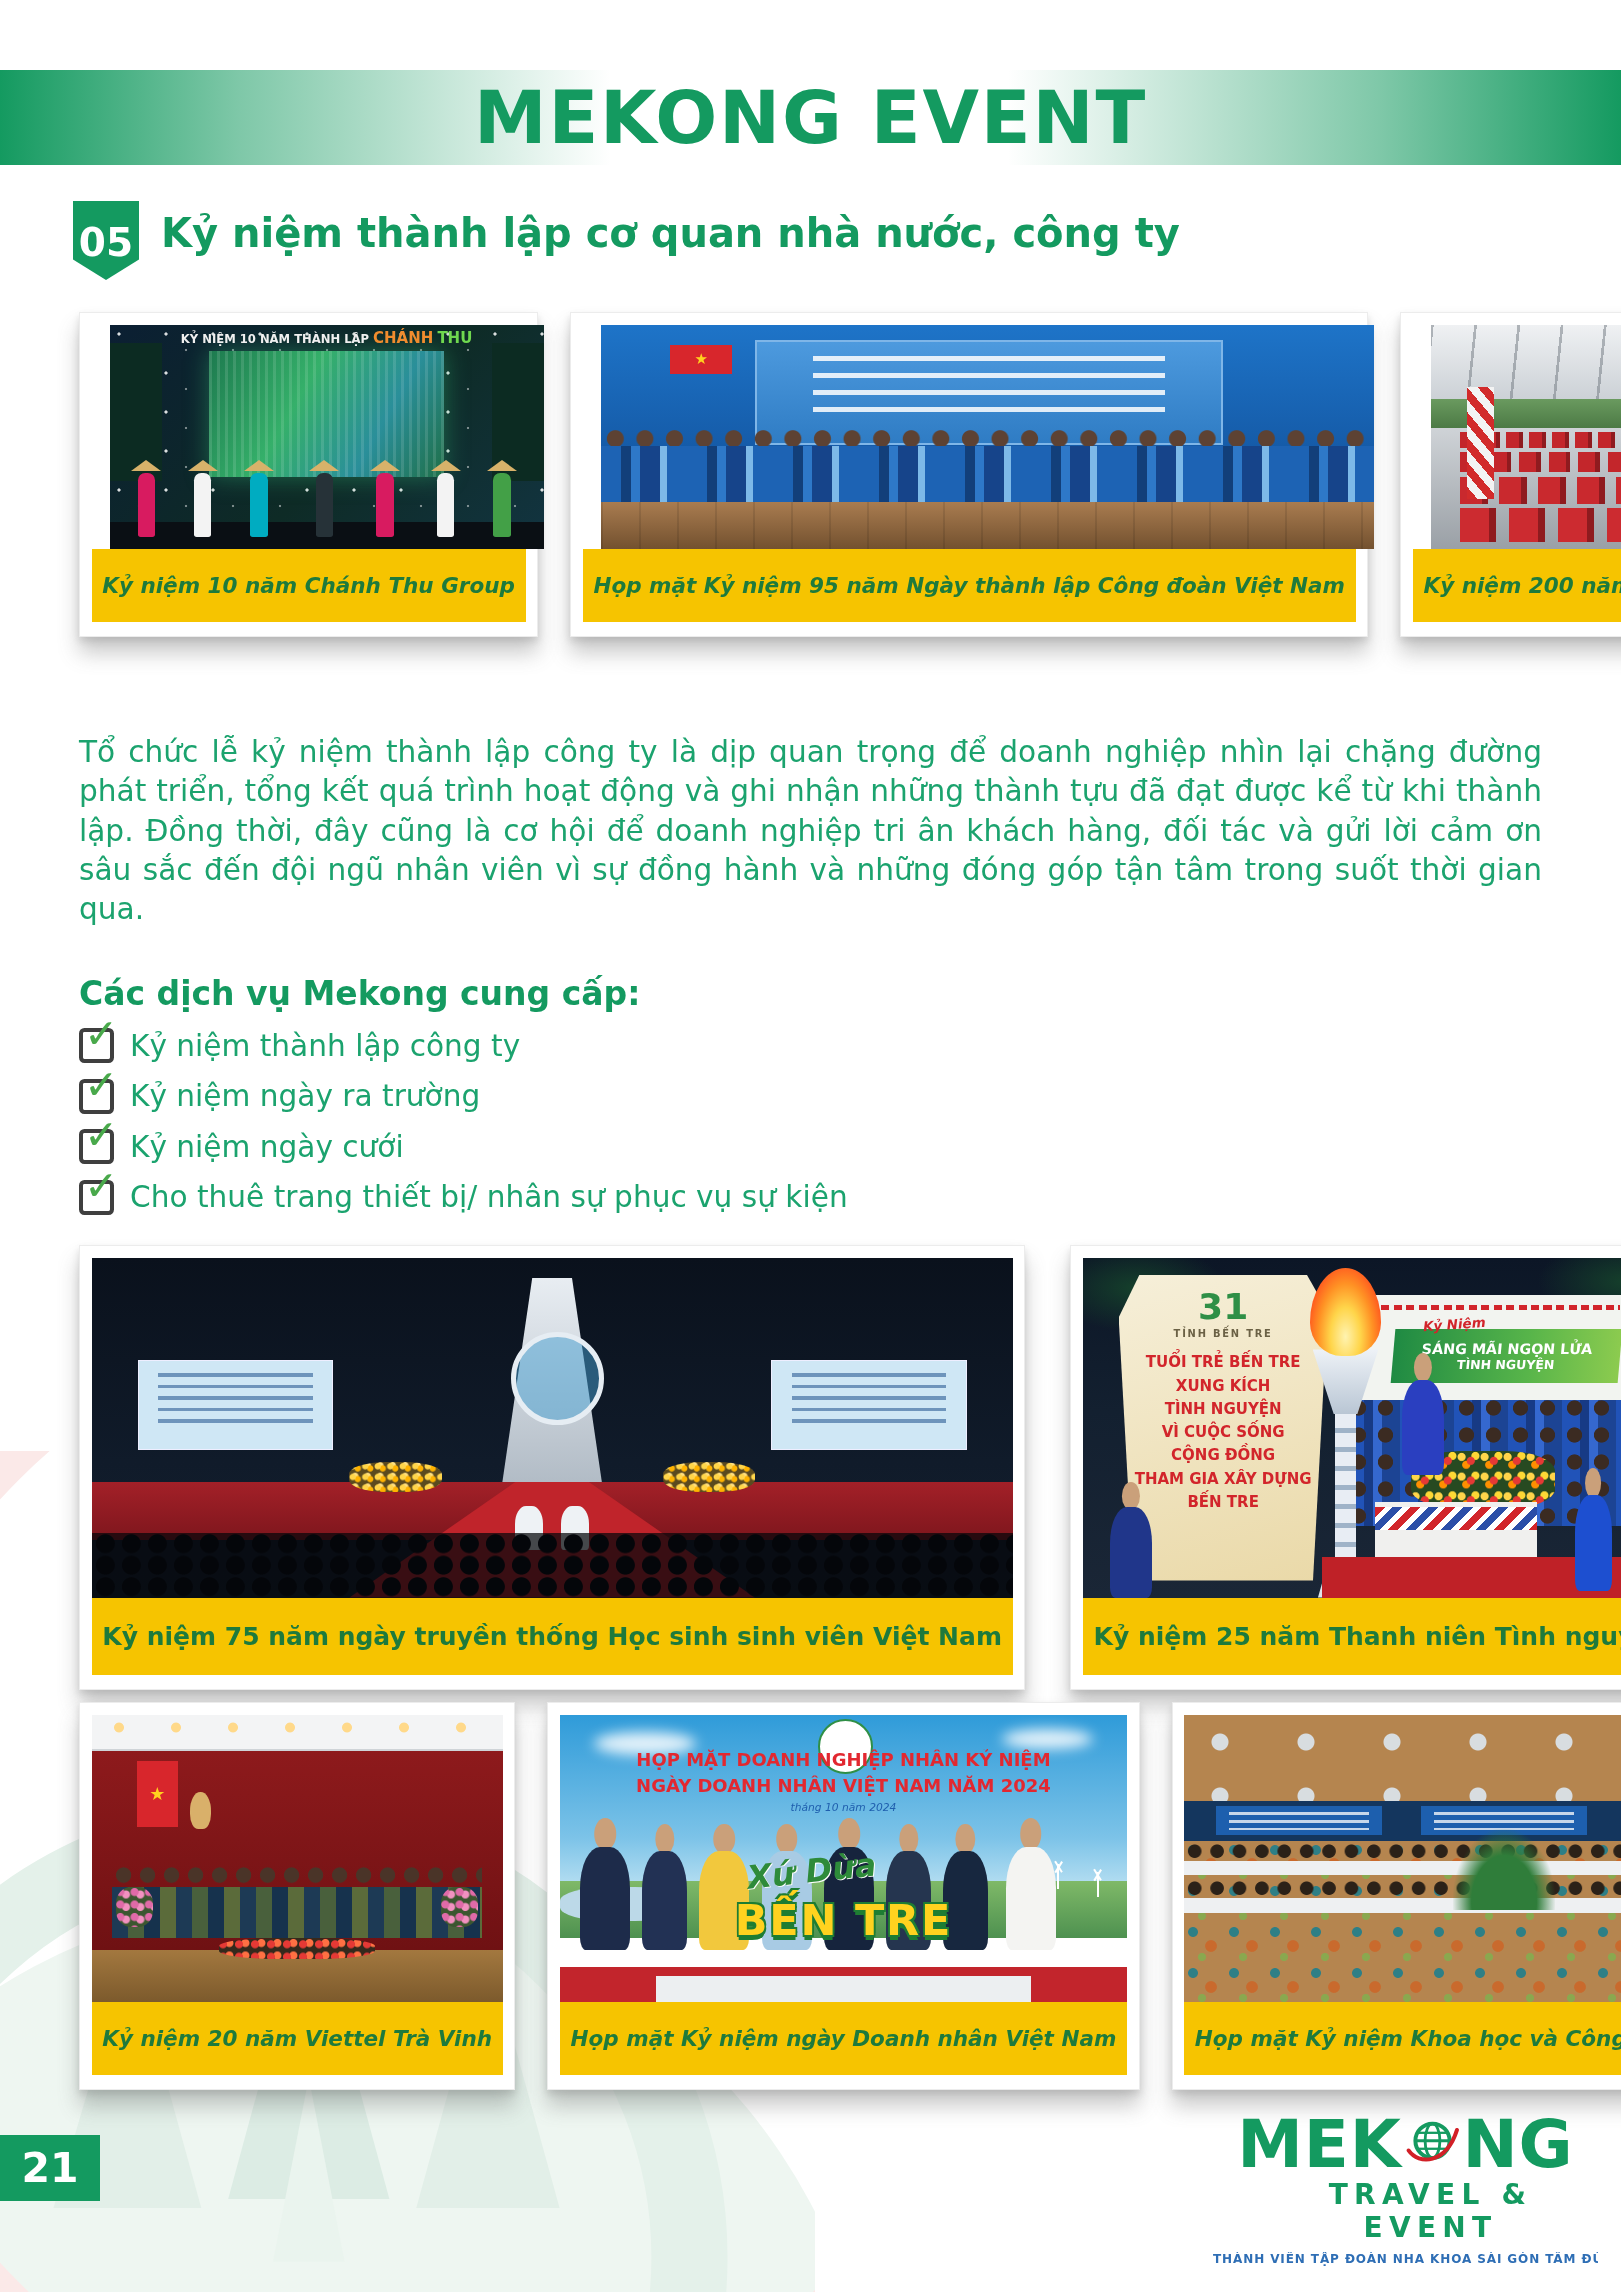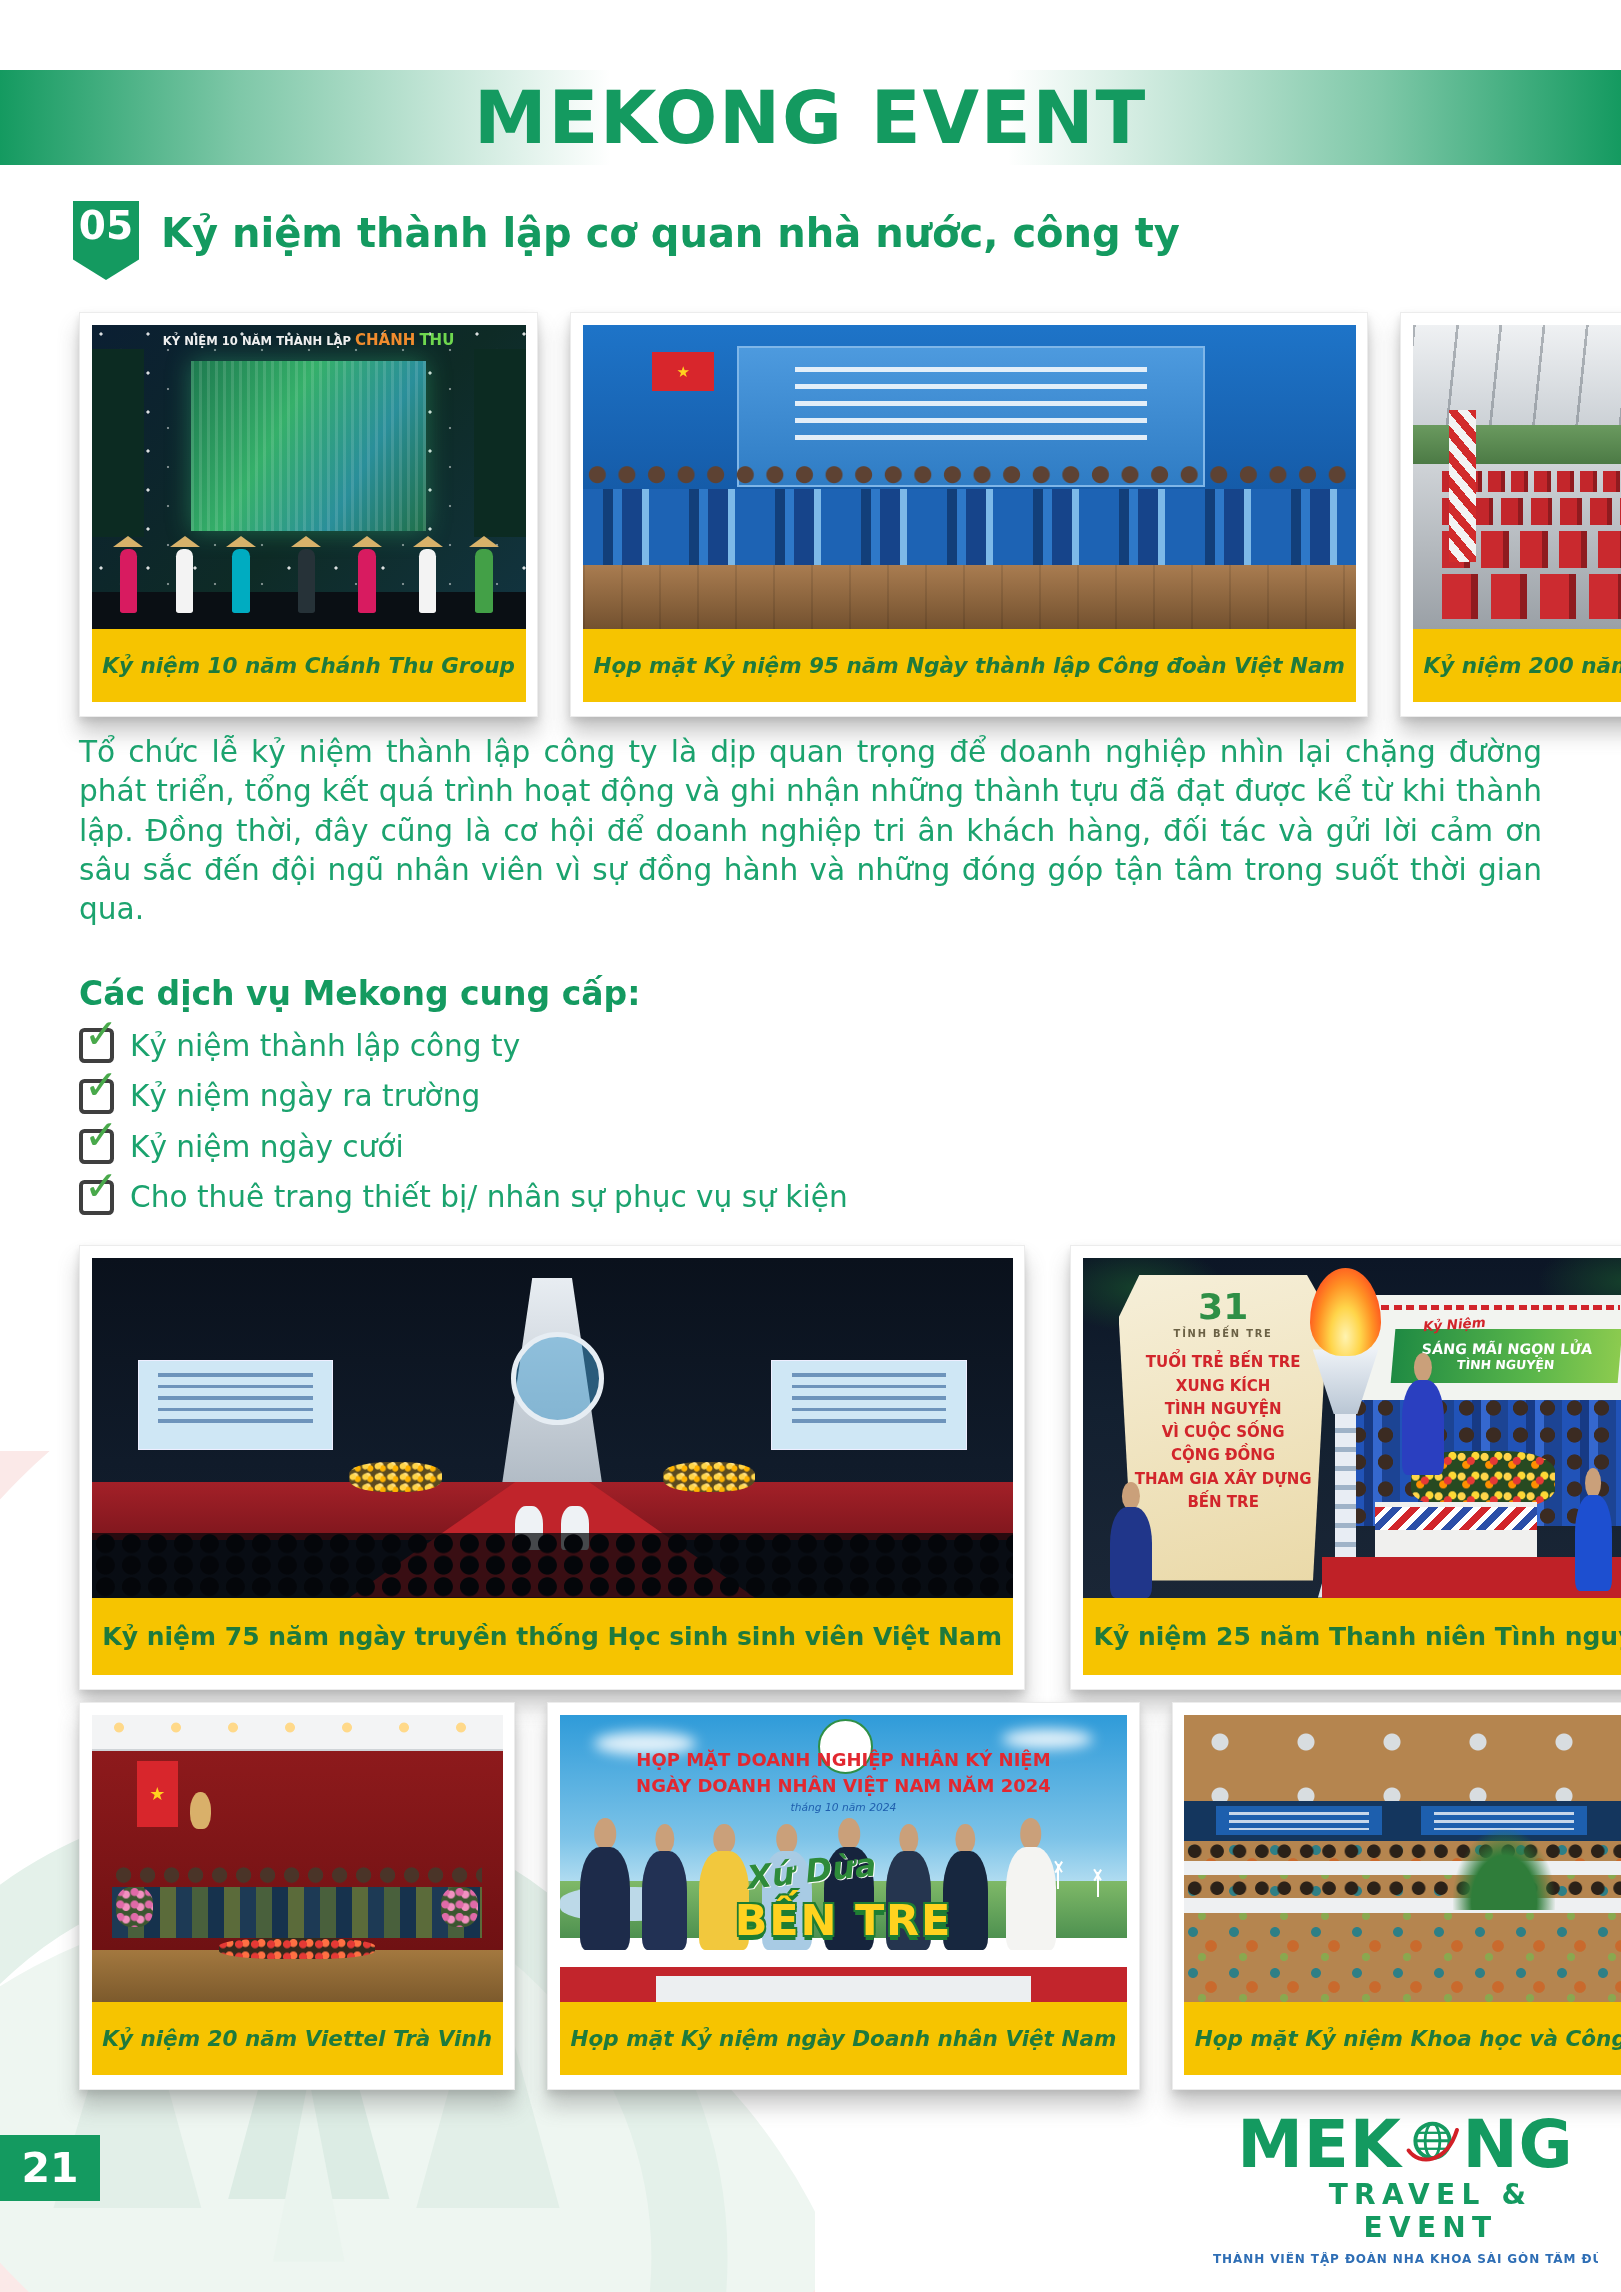--- a/index.html
+++ b/index.html
@@ -12,31 +12,31 @@
   
   .hdr-bar{position:absolute;top:70px;height:95px;z-index:1;}
   .hdr-bar.left{left:0;width:679px;background:linear-gradient(90deg,#149a60 0%,rgba(20,154,96,.55) 35%,rgba(20,154,96,0) 90%);}
   .hdr-bar.right{right:0;width:682px;background:linear-gradient(270deg,#149a60 0%,rgba(20,154,96,.55) 35%,rgba(20,154,96,0) 90%);}
   .hdr-title{position:absolute;top:75px;left:0;width:100%;text-align:center;z-index:2;
     font-size:73px;font-weight:bold;color:#149a60;letter-spacing:1.8px;}
   
   .sec-badge{position:absolute;left:73px;top:201px;width:66px;height:79px;background:#149a60;
     clip-path:polygon(0 0,100% 0,100% 74%,50% 100%,0 74%);
     display:flex;align-items:flex-start;justify-content:center;z-index:2;}
-  .sec-badge span{color:#fff;font-size:39px;font-weight:bold;margin-top:2px;}
+  .sec-badge span{color:#fff;font-size:39px;font-weight:bold;margin-top:19px;}
   .sec-title{position:absolute;left:161px;top:210px;font-size:40px;font-weight:bold;color:#149a60;z-index:2;}
   
   .row{position:absolute;left:79px;width:1463px;display:flex;z-index:2;}
   #row1{top:312px;gap:32px;}
   #row2{top:1245px;gap:45px;}
   #row3{top:1702px;gap:32px;}
   .card{background:#fff;border:0.9px solid #ececec;padding:11.6px 11.6px 14.3px 11.6px;flex:1;
     box-shadow:0 16px 19.7px rgba(90,90,90,.32),0 3.6px 7.2px rgba(0,0,0,.12);}
   .photo{position:relative;overflow:hidden;width:100%;}
-  #row1 .photo{height:304px;}
+  #row1 .photo{height:224px;margin-left:18px;}
   #row2 .photo{height:340px;}
   #row3 .photo{height:287px;}
   .caption{margin-top:0;background:#f6c400;display:flex;align-items:center;justify-content:center;padding:3.6px 10.7px;}
   #row1 .caption,#row3 .caption{height:66px;font-style:italic;}
   #row2 .caption{height:70px;}
   .caption span{display:block;width:100%;text-align:center;white-space:nowrap;overflow:hidden;
     color:#1e7a3c;font-weight:bold;font-size:21.5px;}
   #row2 .caption span{font-size:25px;}
   
   .para{position:absolute;left:79px;top:733px;width:1463px;z-index:2;

